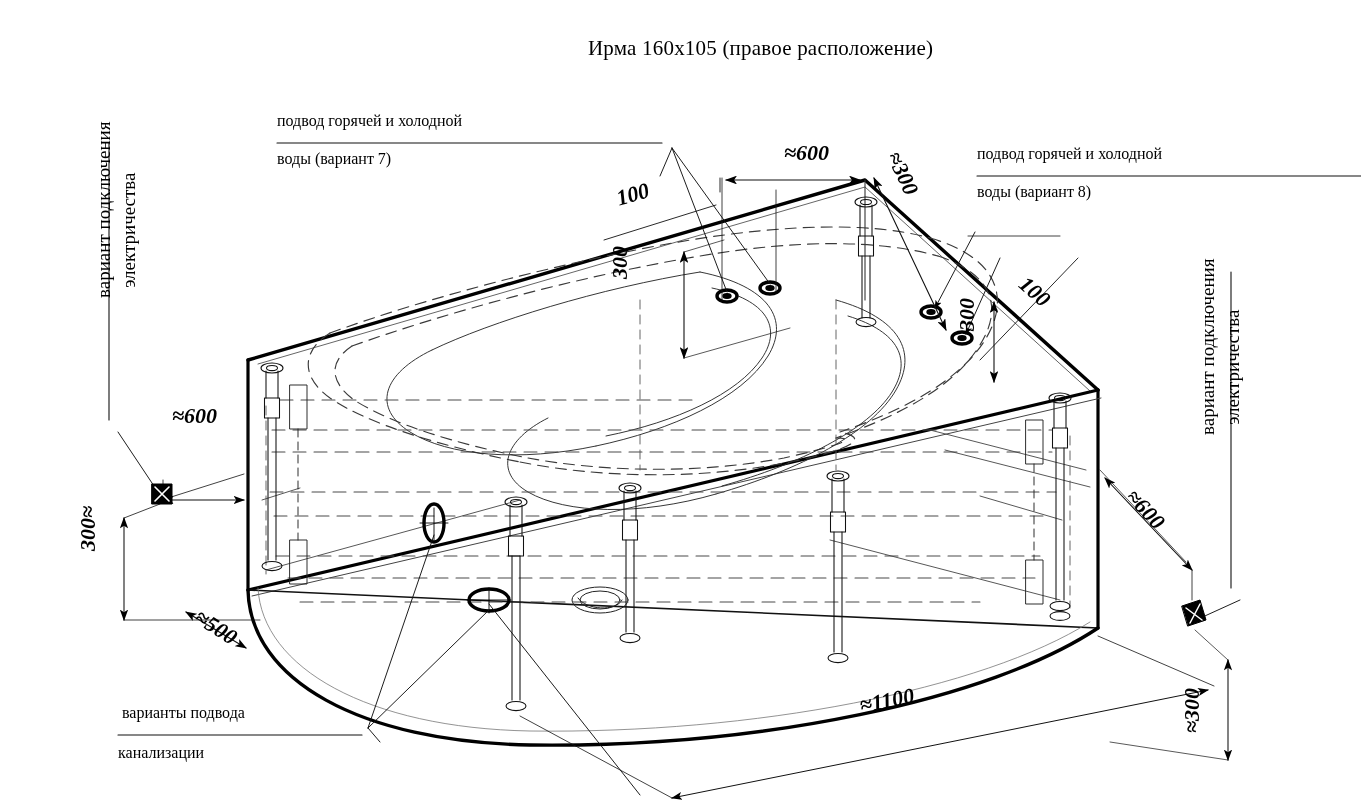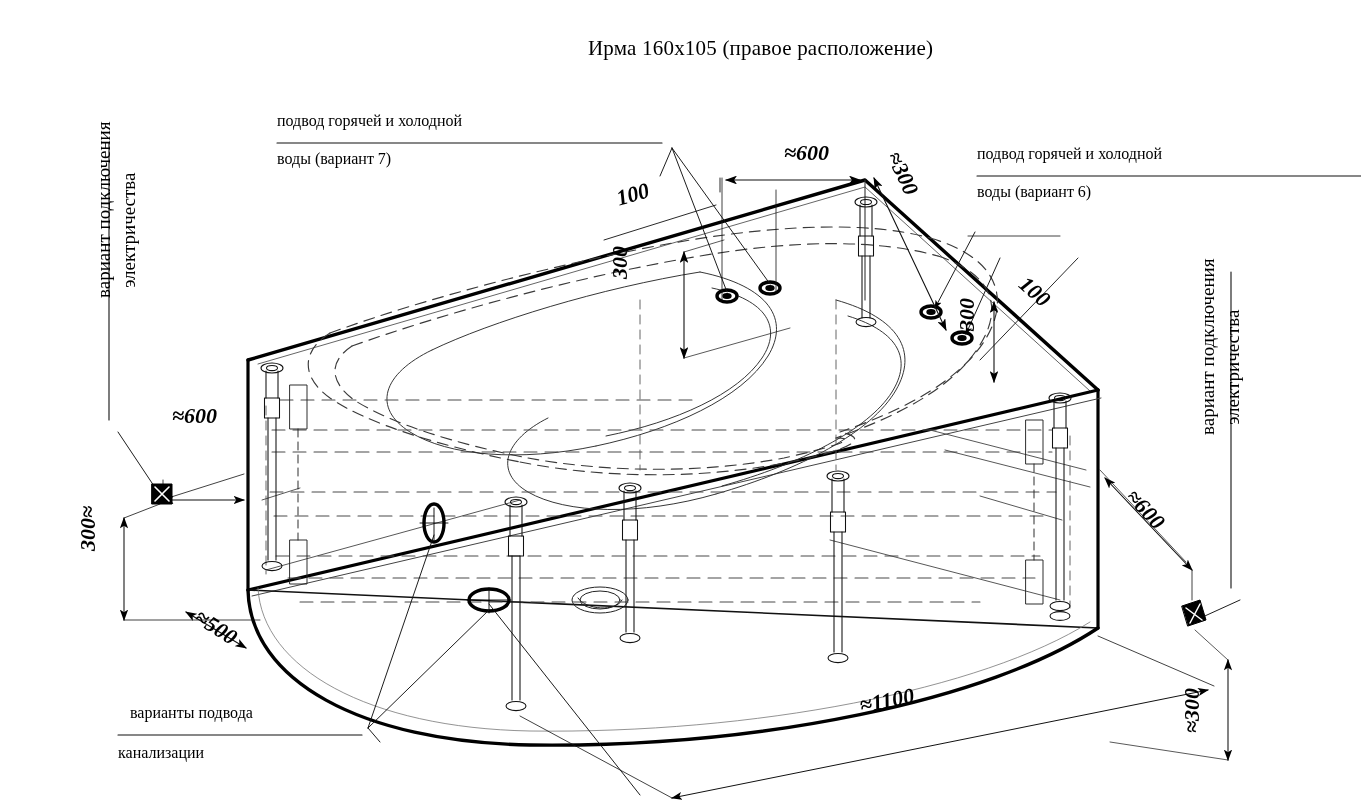--- a/index.html
+++ b/index.html
@@ -289,23 +289,23 @@
         <path d="M109,143 L109,420"></path>
         <path d="M1231,272 L1231,588"></path>
       </g>
     </g>
   </svg>
 
   <div class="txt callout" style="left:277px;top:108px;">подвод горячей и холодной</div>
   <div class="txt callout" style="left:277px;top:146px;">воды (вариант 7)</div>
 
   <div class="txt callout" style="left:977px;top:141px;">подвод горячей и холодной</div>
-  <div class="txt callout" style="left:977px;top:179px;">воды (вариант 6)</div>
-
-  <div class="txt callout" style="left:130px;top:700px;">варианты подвода</div>
+  <div class="txt callout" style="left:977px;top:179px;">воды (вариант 8)</div>
+
+  <div class="txt callout" style="left:122px;top:700px;">варианты подвода</div>
   <div class="txt callout" style="left:118px;top:740px;">канализации</div>
 
   <div class="txt rot-lbl" style="left:-47px;top:259px;width:300px;text-align:right;
         transform:rotate(-90deg);transform-origin:50% 50%;">вариант подключения</div>
   <div class="txt rot-lbl" style="left:-22px;top:310px;width:300px;text-align:right;
         transform:rotate(-90deg);transform-origin:50% 50%;">электричества</div>
 
   <div class="txt rot-lbl" style="left:1057px;top:396px;width:300px;text-align:right;
         transform:rotate(-90deg);transform-origin:50% 50%;">вариант подключения</div>
   <div class="txt rot-lbl" style="left:1082px;top:447px;width:300px;text-align:right;

